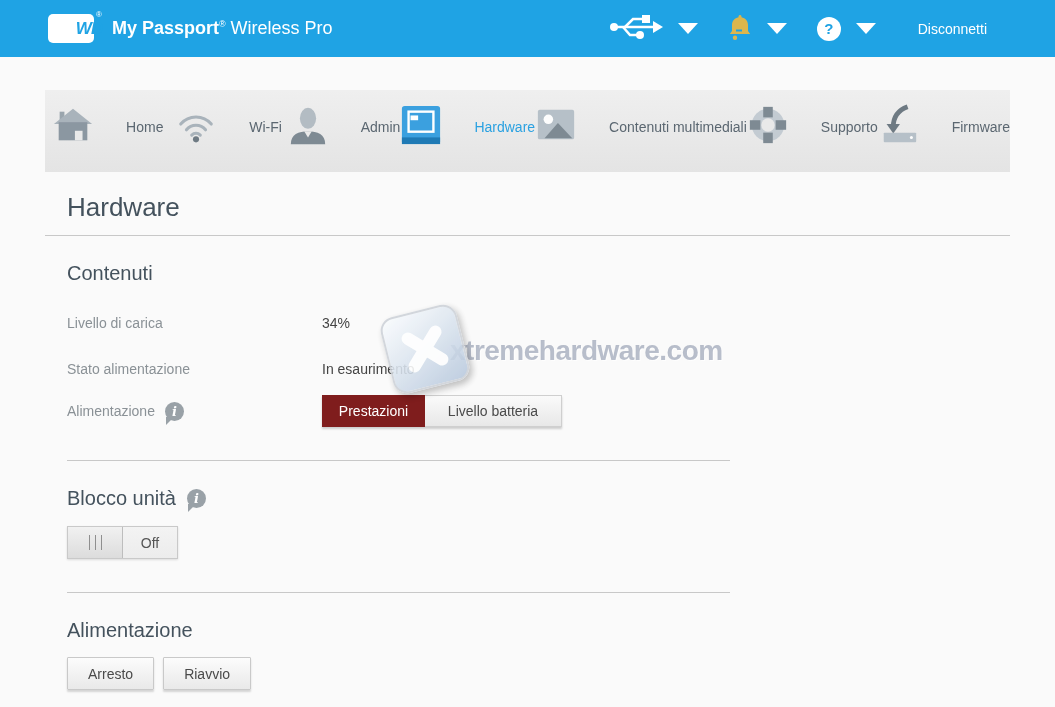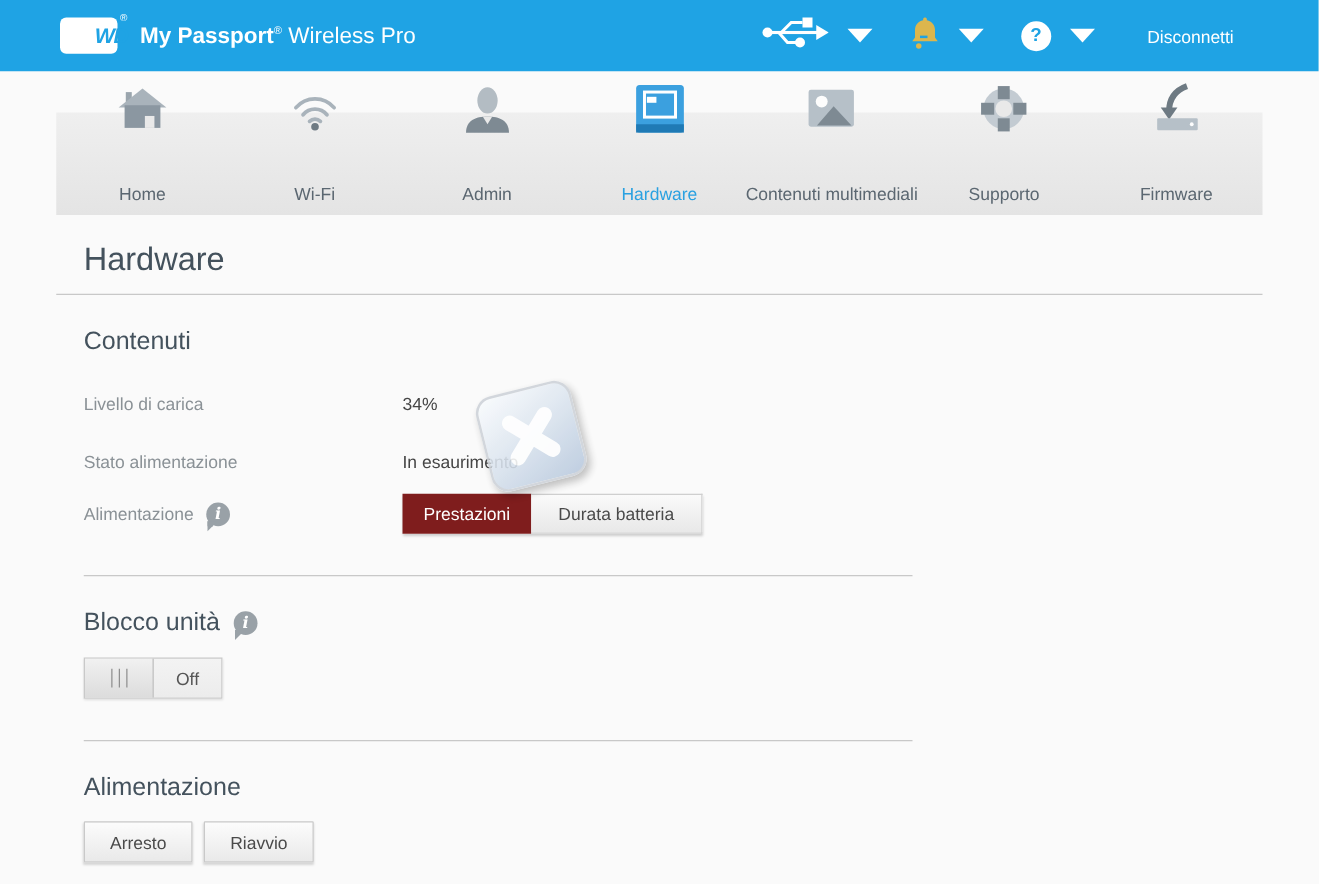--- a/index.html
+++ b/index.html
@@ -45,21 +45,21 @@
   .disconnect { color: #fff; font-size: 14px; margin-left: 42px; cursor: pointer; }
 
   
   .container { width: 965px; margin: 0 auto; }
   .main-nav {
     margin-top: 33px; height: 82px;
     background: linear-gradient(#efefef, #e4e4e4);
     display: flex;
   }
   .nav-item {
-    flex: 1; display: flex; flex-direction: column;
+    flex: 1; display: flex; flex-direction: row;
     align-items: center; justify-content: flex-end;
     padding-bottom: 9px; cursor: pointer; gap: 32px;
   }
   .nav-icon { height: 46px; display: flex; align-items: flex-end; justify-content: center; margin-bottom: 7px; }
   .nav-label { font-size: 14px; color: #5b6771; white-space: nowrap; }
   .nav-item.active .nav-label { color: #2aa1e1; }
 
   
   .page-title {
     font-size: 26px; font-weight: normal; color: #44525d;
@@ -312,21 +312,21 @@
 
     <div class="field-row row-control">
       <span class="field-label">
         <span>Alimentazione</span>
         <span class="info-icon">
           <span>i</span>
         </span>
       </span>
       <span class="seg">
         <span class="seg-btn seg-selected">Prestazioni</span>
-        <span class="seg-btn seg-unselected">Durata batteria</span>
+        <span class="seg-btn seg-unselected">Livello batteria</span>
       </span>
     </div>
 
     <div class="divider-short"></div>
 
     <h2 class="section-heading">
       <span>Blocco unità</span>
       <span class="info-icon">
         <span>i</span>
       </span>
@@ -352,13 +352,14 @@
 
   </div>
 </div>
 
 <div class="watermark">
   <div class="wm-badge">
     <svg width="78" height="78" viewBox="0 0 78 78">
       <path d="M24 24 L54 54 M54 24 L24 54" stroke="#ffffff" stroke-width="13" stroke-linecap="round" opacity="0.95"></path>
     </svg>
   </div>
+  <span class="wm-text">xtremehardware.com</span>
 </div>
 
 </body></html>

